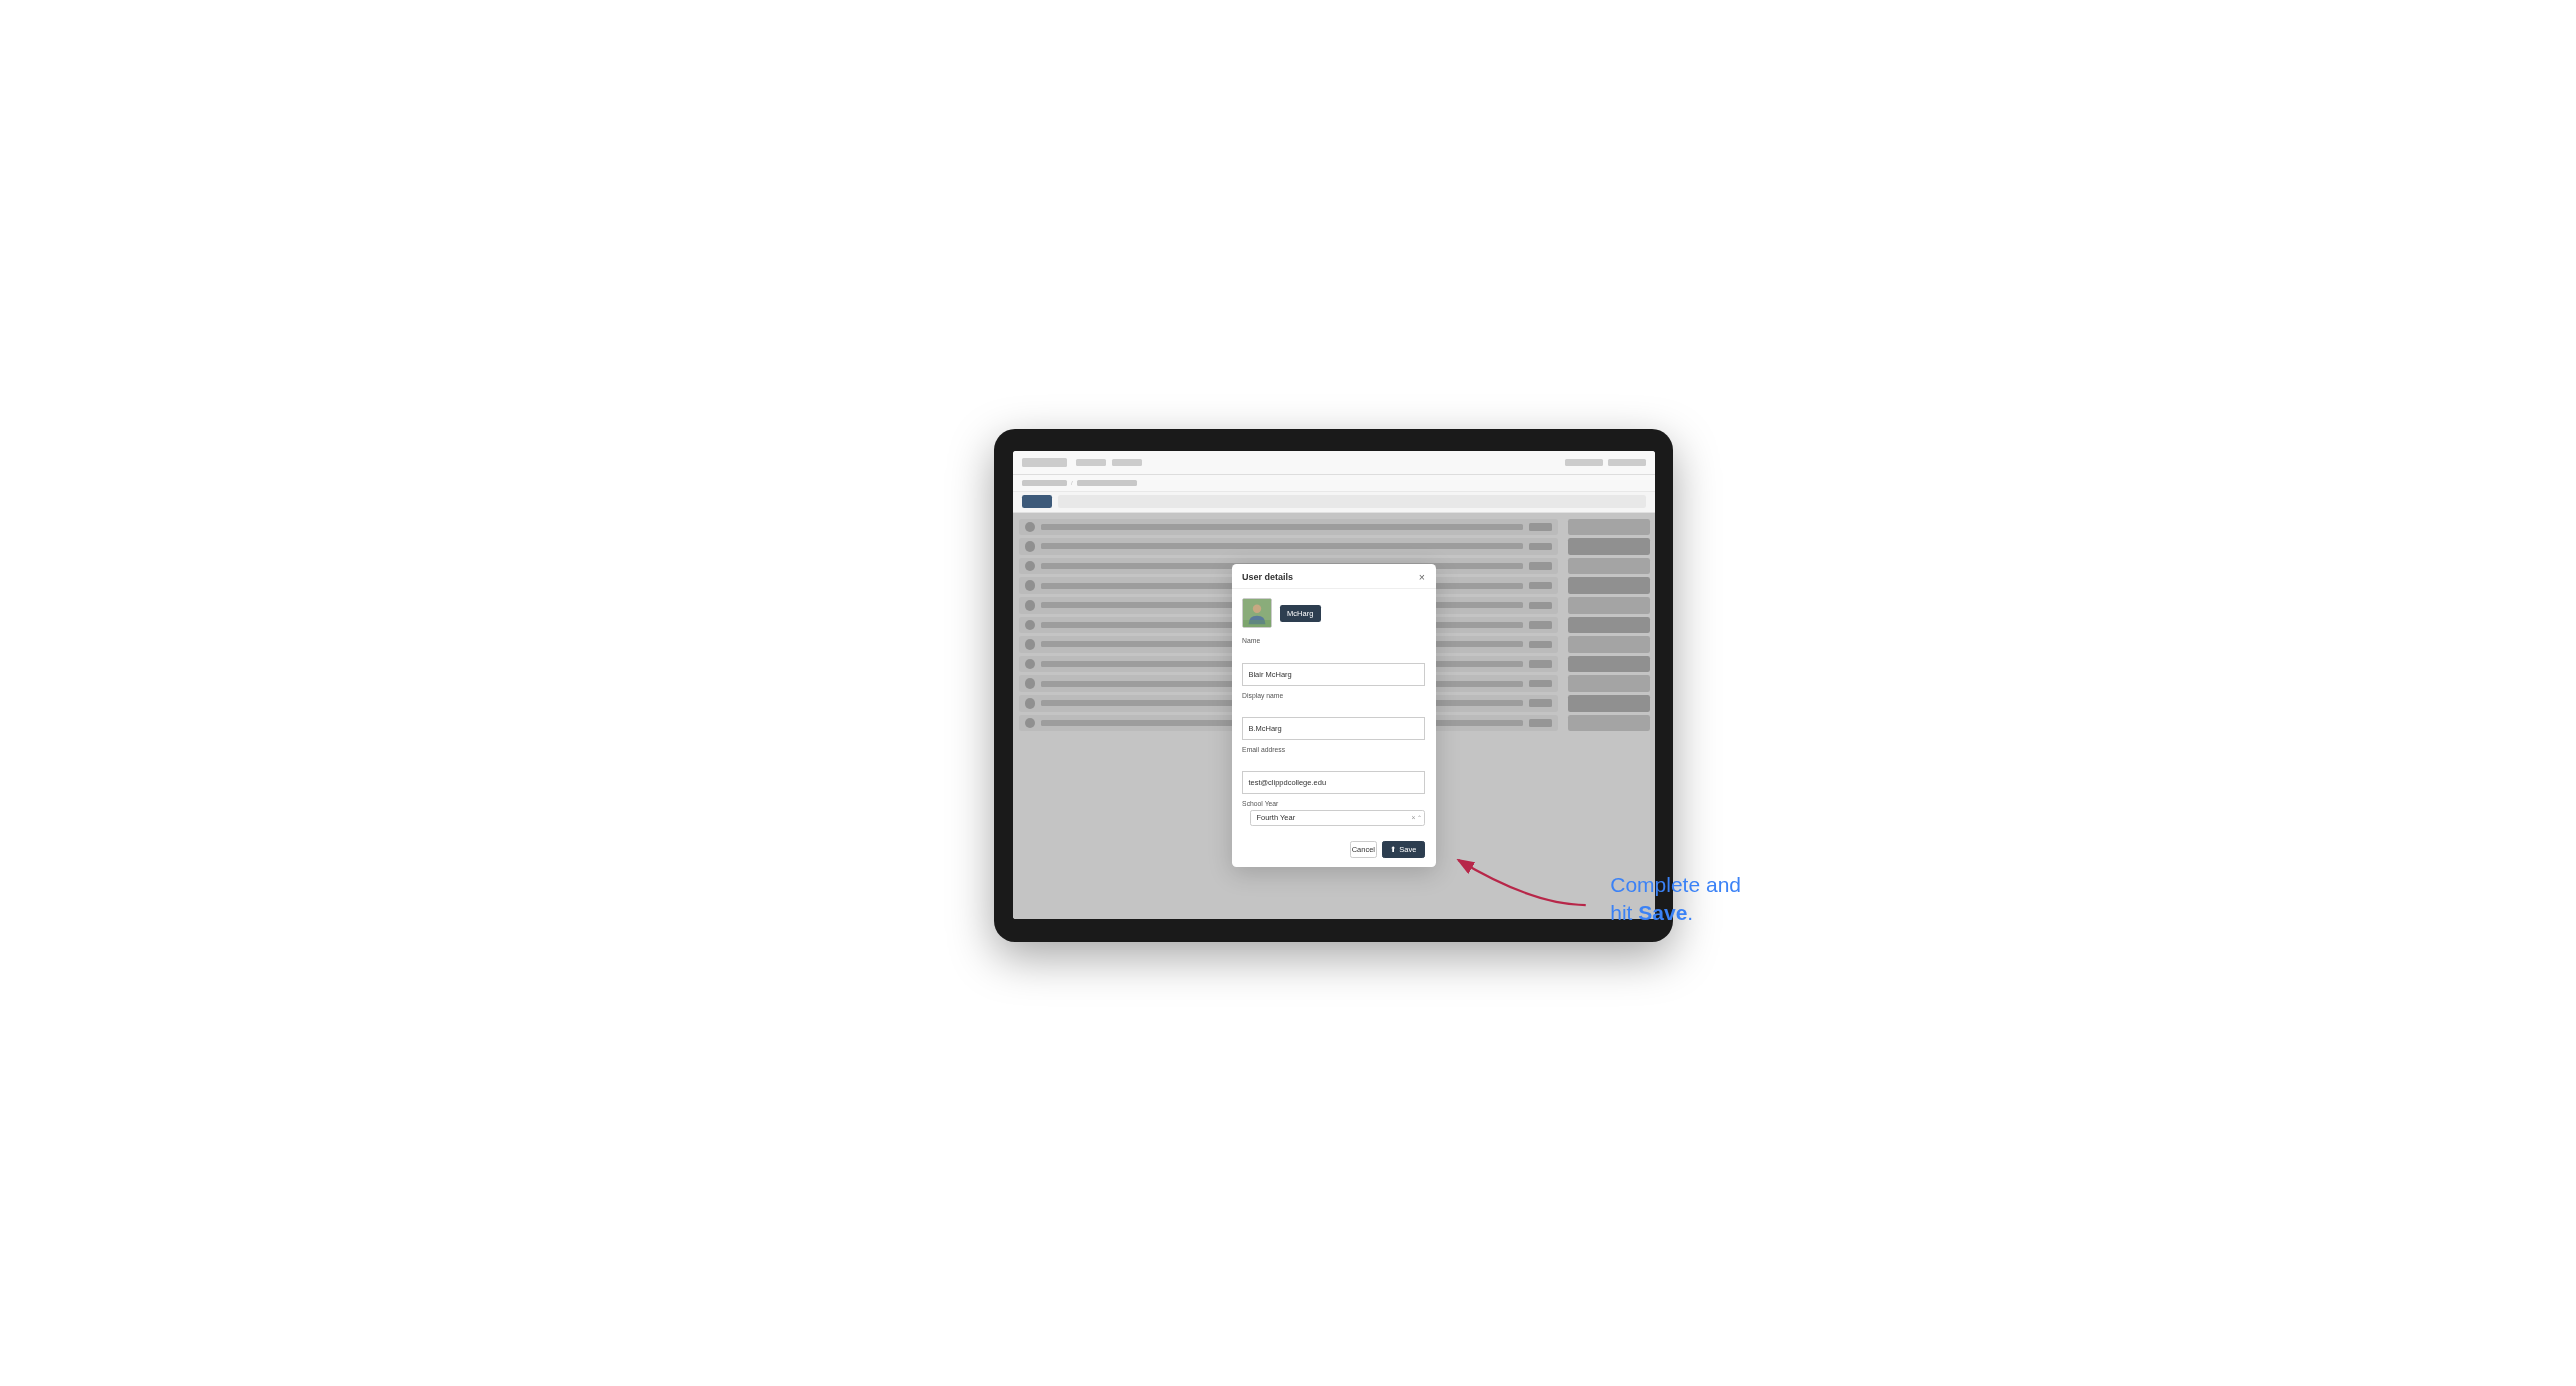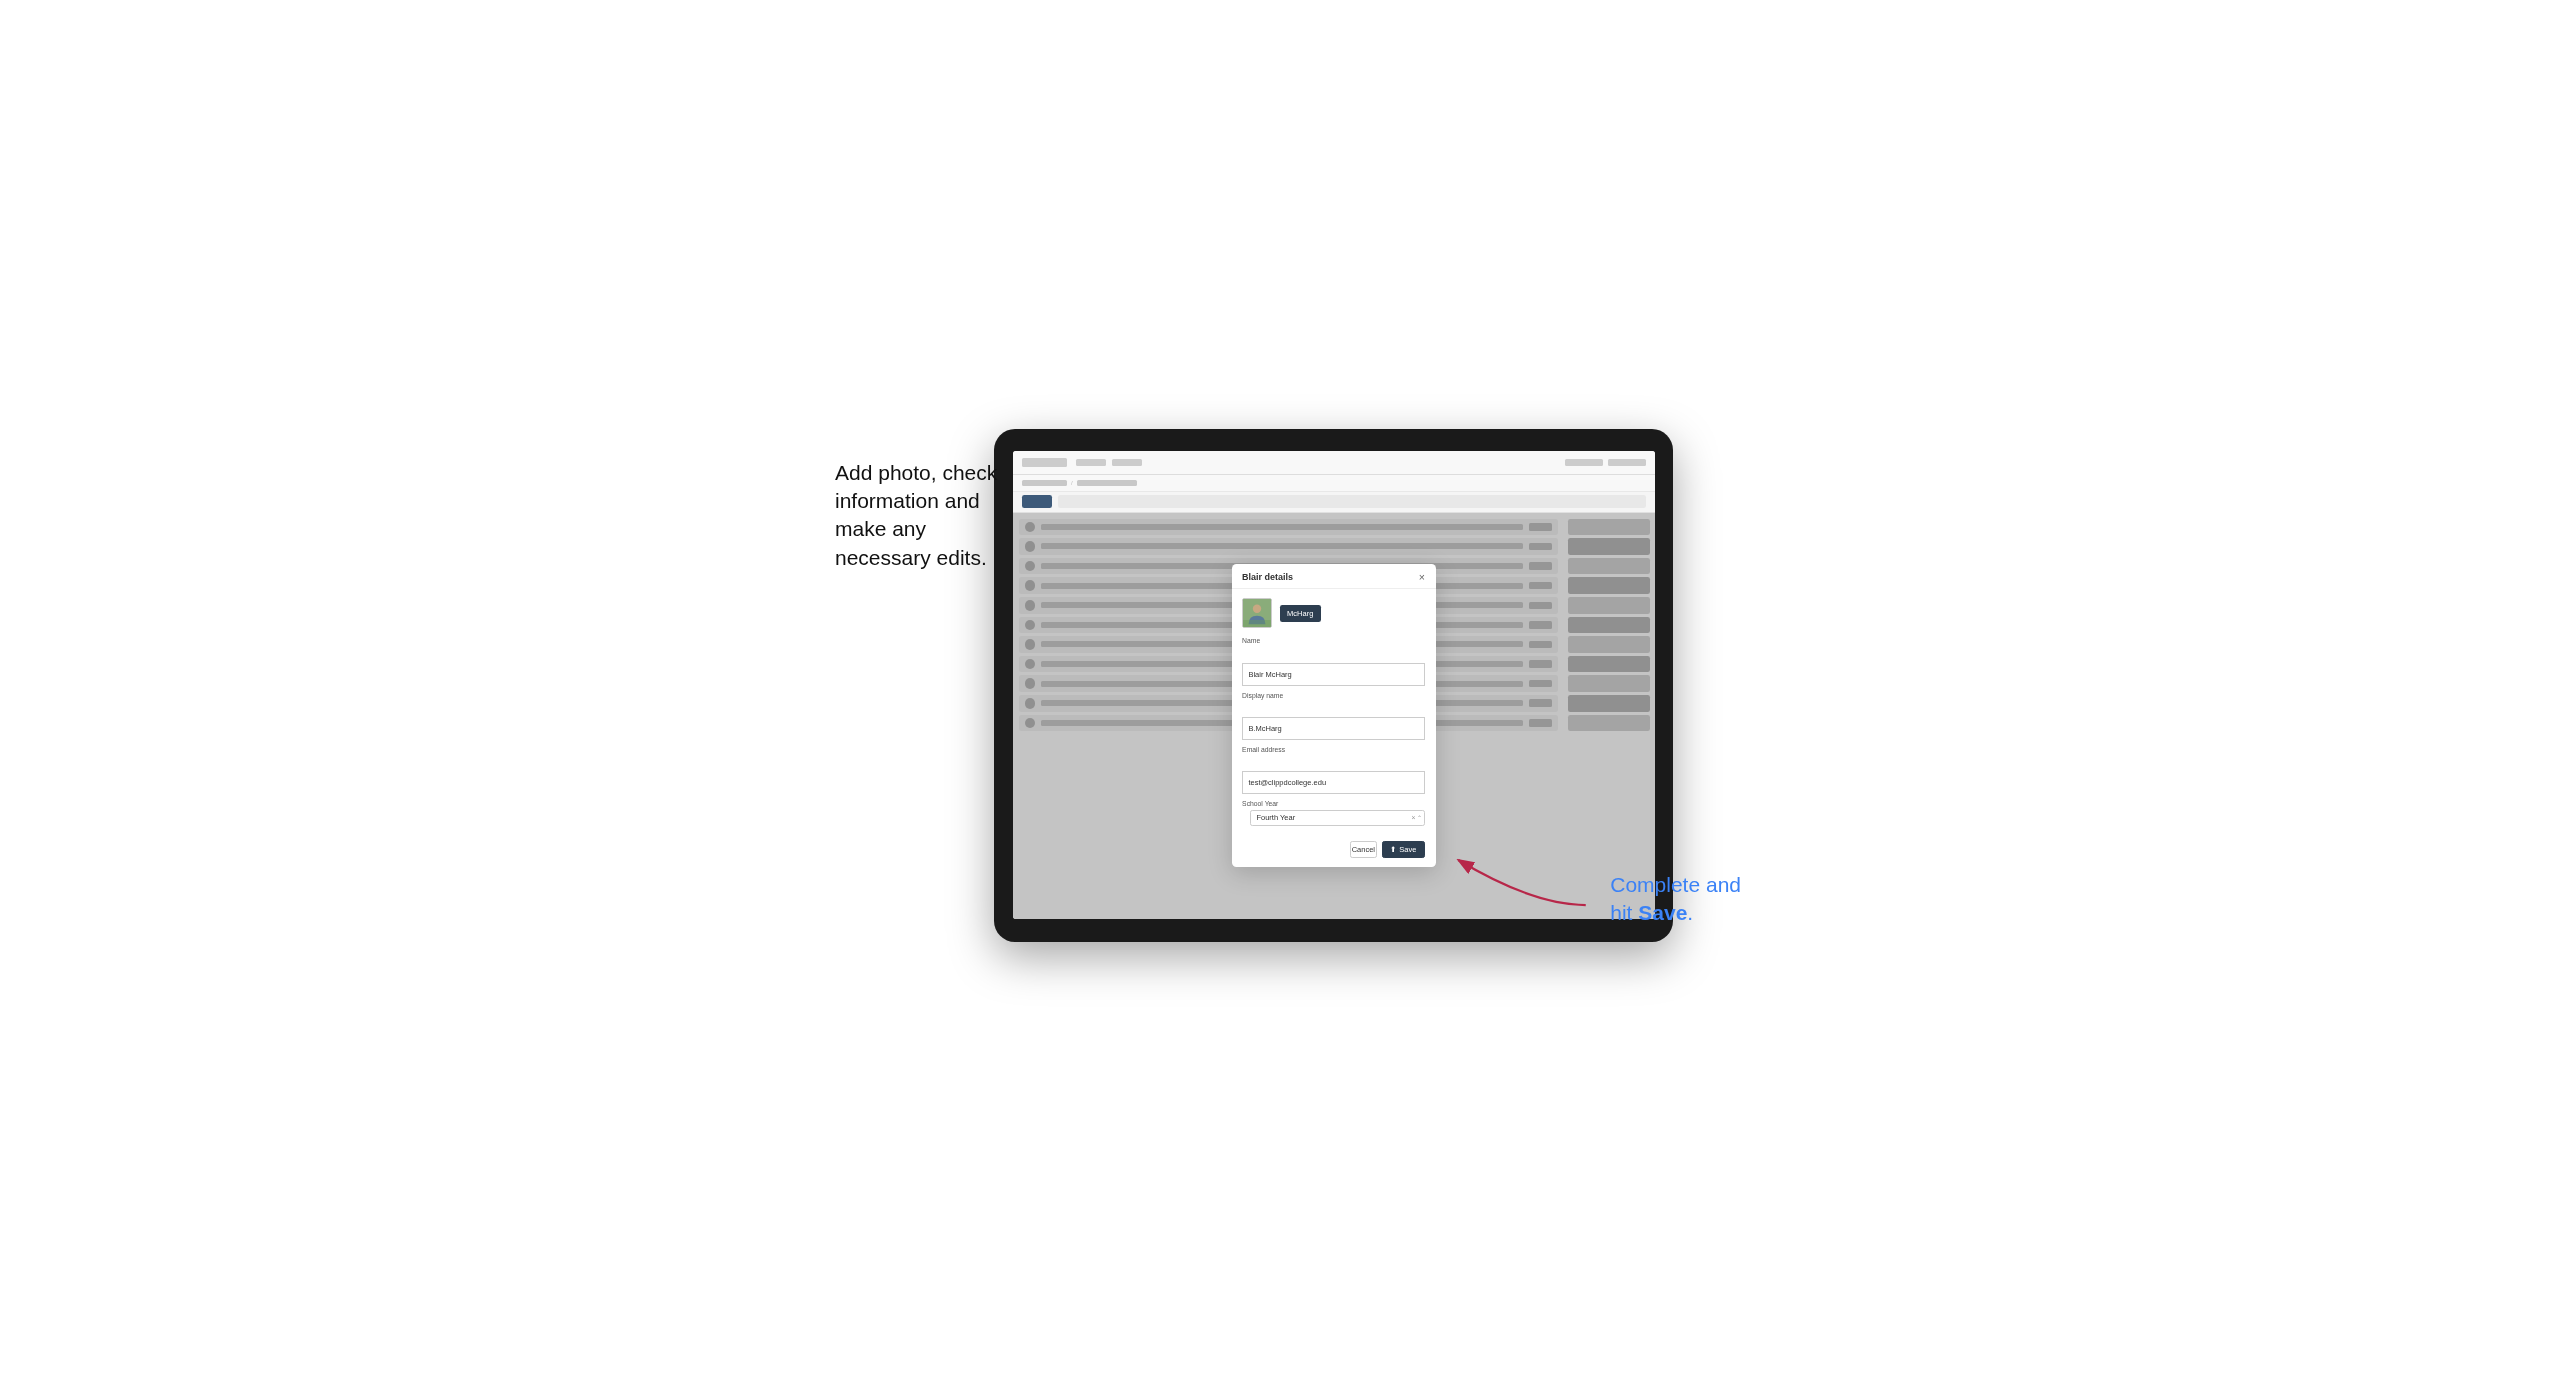--- a/index.html
+++ b/index.html
@@ -384,26 +384,20 @@
     
     .arrow-svg {
       position: absolute;
     }
   </style>
 </head>
 <body>
 
 <div class="scene">
 
-  <div class="annotation-left">
-    <span>Add photo, check</span><br>
-    <span>information and</span><br>
-    <span>make any</span><br>
-    <span>necessary edits.</span>
-  </div>
 
   <svg class="arrow-svg" style="left:162px;top:147px;width:174px;height:91px;" viewBox="0 0 230 120">
     <defs>
       <marker id="arrowhead-left" markerWidth="8" markerHeight="6" refX="7" refY="3" orient="auto">
         <polygon points="0 0, 8 3, 0 6" fill="#e0305a"></polygon>
       </marker>
     </defs>
     <path d="M10,10 Q60,10 160,80" stroke="#e0305a" stroke-width="3" fill="none" marker-end="url(#arrowhead-left)"></path>
   </svg>
 
@@ -504,21 +498,21 @@
           <div class="right-badge" style="background:#b0b0b0;"></div>
           <div class="right-badge"></div>
           <div class="right-badge" style="background:#b0b0b0;"></div>
           <div class="right-badge"></div>
         </div>
 
         <div class="modal-overlay">
           <div class="dialog">
 
             <div class="dialog-header">
-              <span class="dialog-title">Blair details</span>
+              <span class="dialog-title">User details</span>
               <span class="dialog-close">×</span>
             </div>
 
             <div class="dialog-body">
 
               <div class="photo-row">
                 <div class="photo-thumb">
                   <svg width="30" height="30" viewBox="0 0 40 40">
                     <rect width="40" height="40" fill="#8aac7a"></rect>
 

